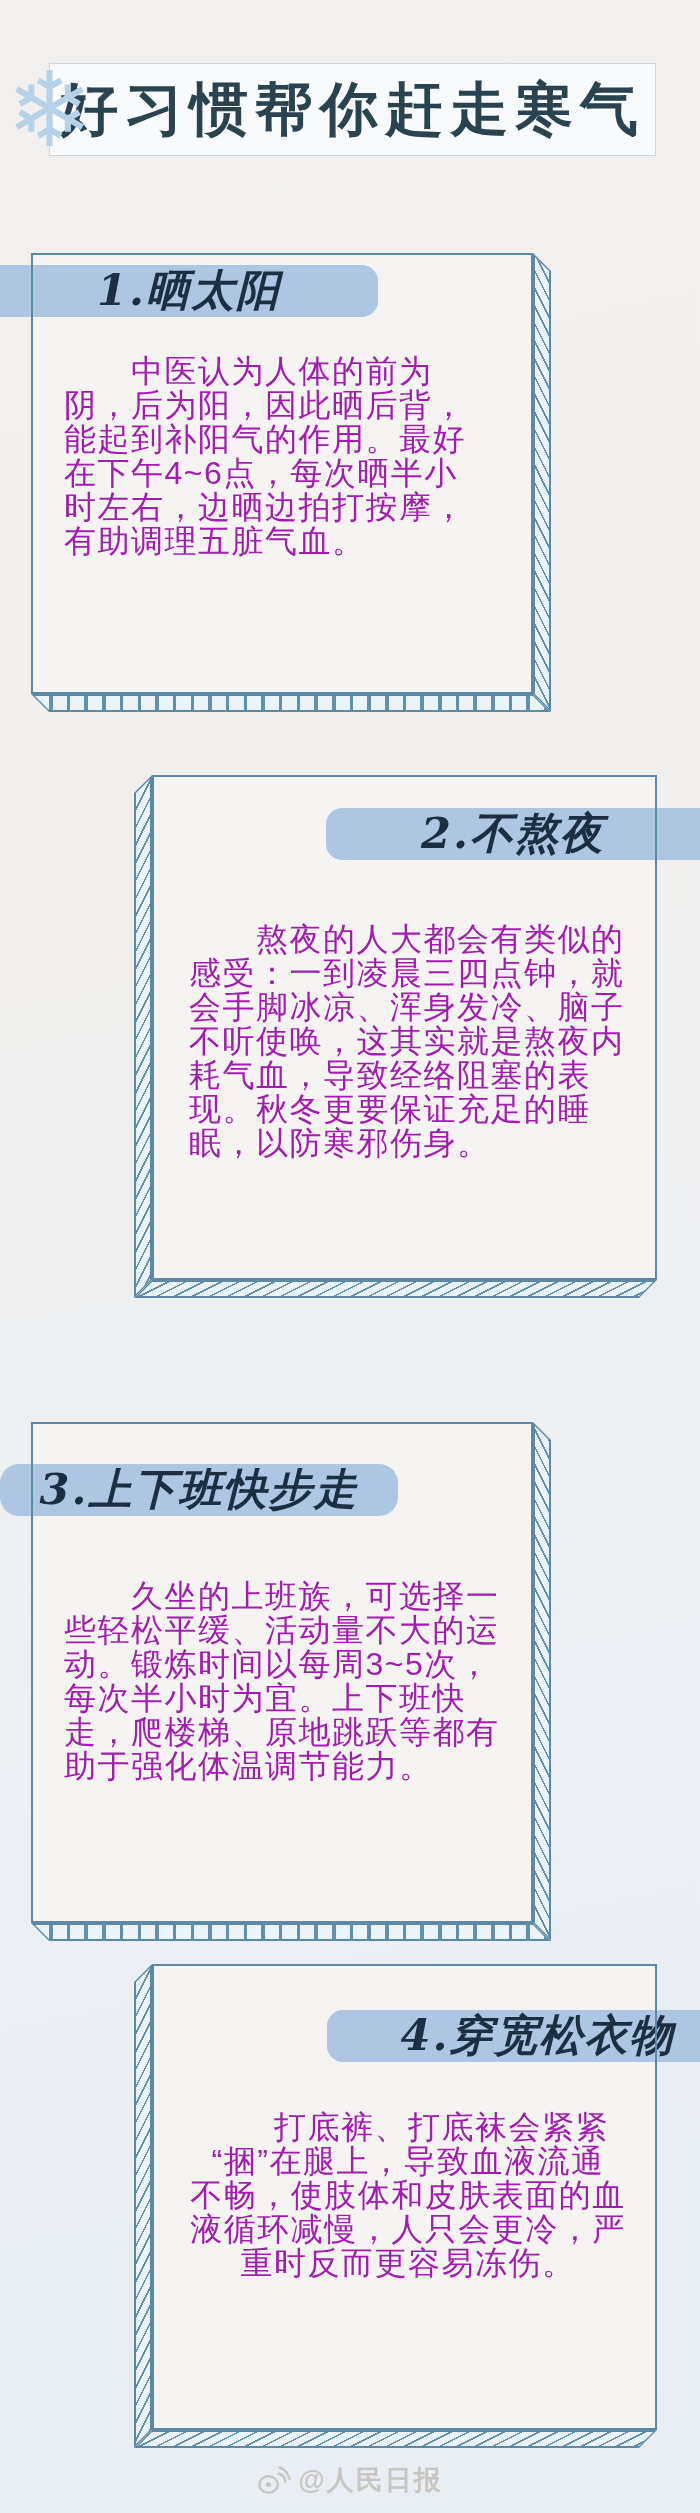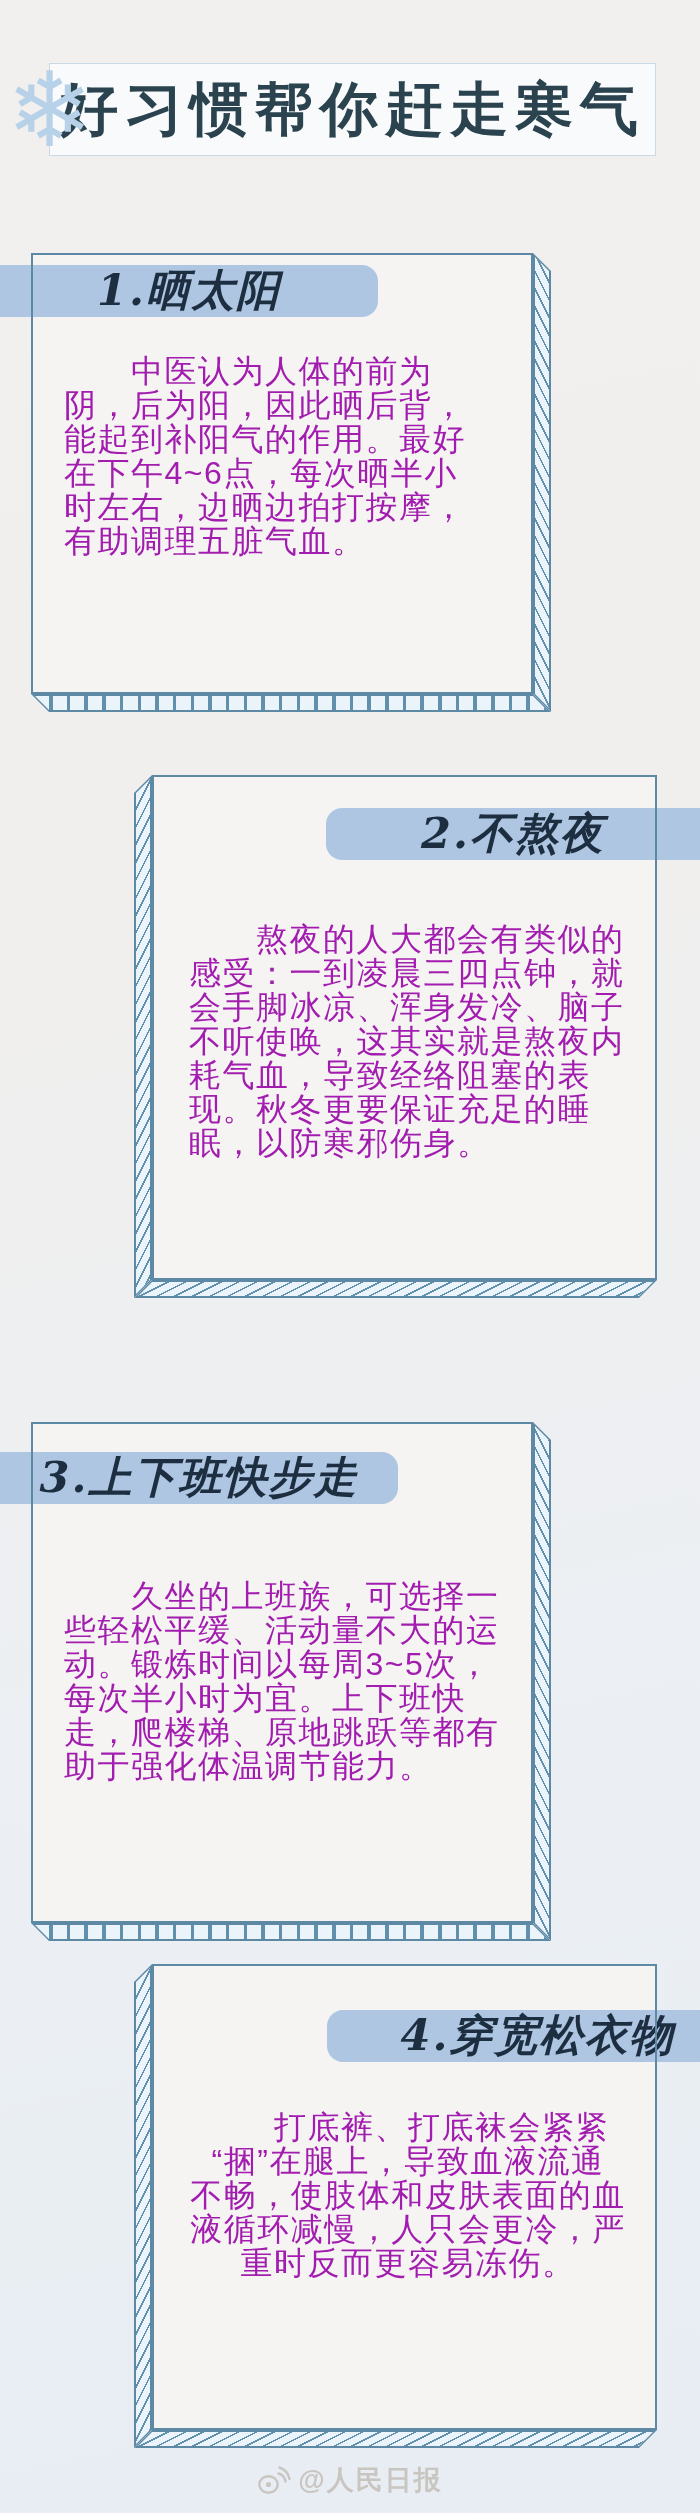--- a/index.html
+++ b/index.html
@@ -88,21 +88,21 @@
   .card1 .title-bar{left:-33px;top:10px;width:378px;}
   .card1 .border-cross{left:31px;}
   .card1 .body-text{left:31px;top:99px;width:442px;}
 
   .card2{left:152px;top:775px;width:505px;height:505px;}
   .card2 .title-bar{left:172px;top:31px;width:374px;}
   .card2 .border-cross{left:329px;}
   .card2 .body-text{left:35px;top:137px;width:438px;margin-top:8px;}
 
   .card3{left:31px;top:1422px;width:502px;height:501px;}
-  .card3 .title-bar{left:-33px;top:28px;width:398px;}
+  .card3 .title-bar{left:-33px;top:40px;width:398px;border-radius:19px;}
   .card3 .border-cross{left:31px;}
   .card3 .body-text{left:31px;top:155px;width:442px;}
 
   .card4{left:152px;top:1964px;width:505px;height:466px;}
   .card4 .title-bar{left:173px;top:44px;width:373px;padding-left:24px;}
   .card4 .border-cross{left:328px;}
   .card4 .body-text{left:35px;top:144px;width:438px;text-align:center;}
 
   
   .watermark{

